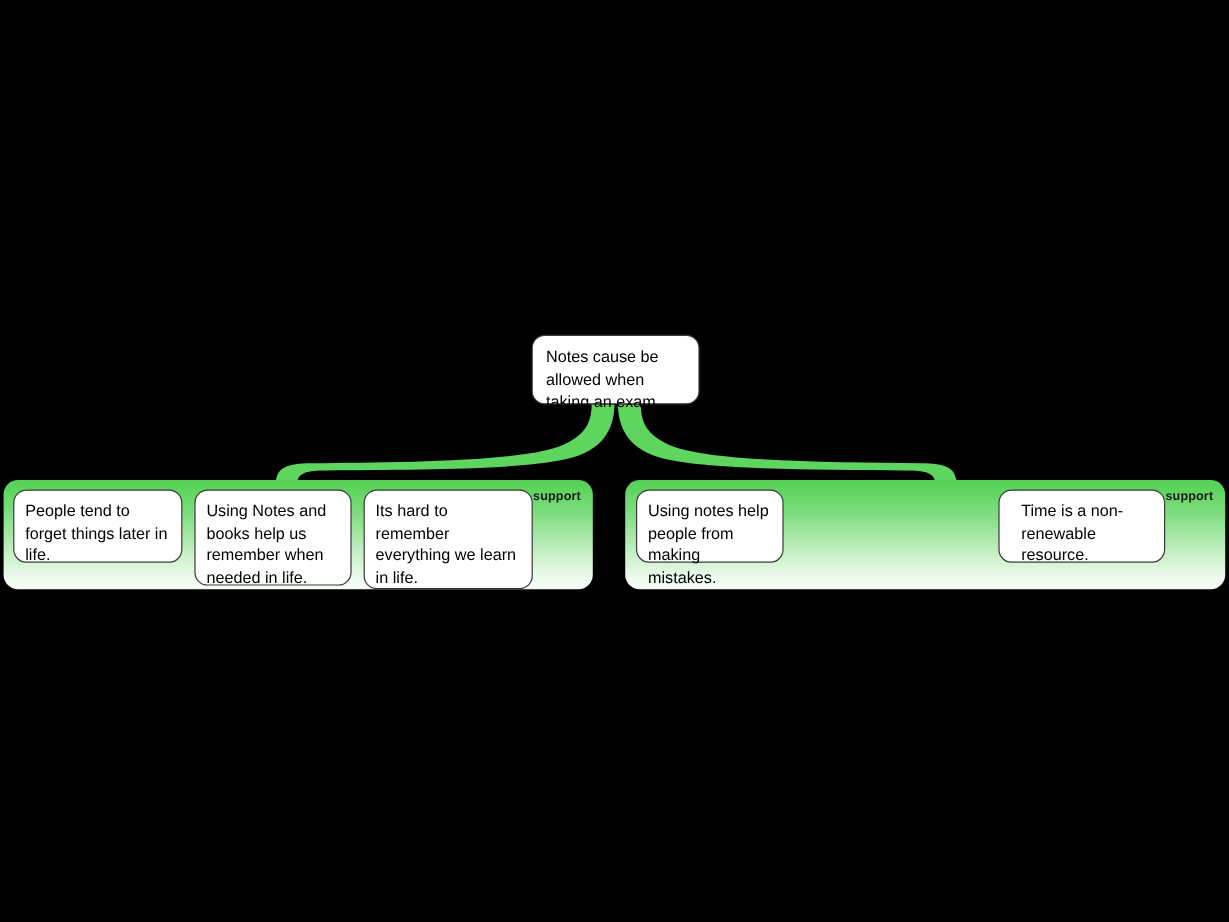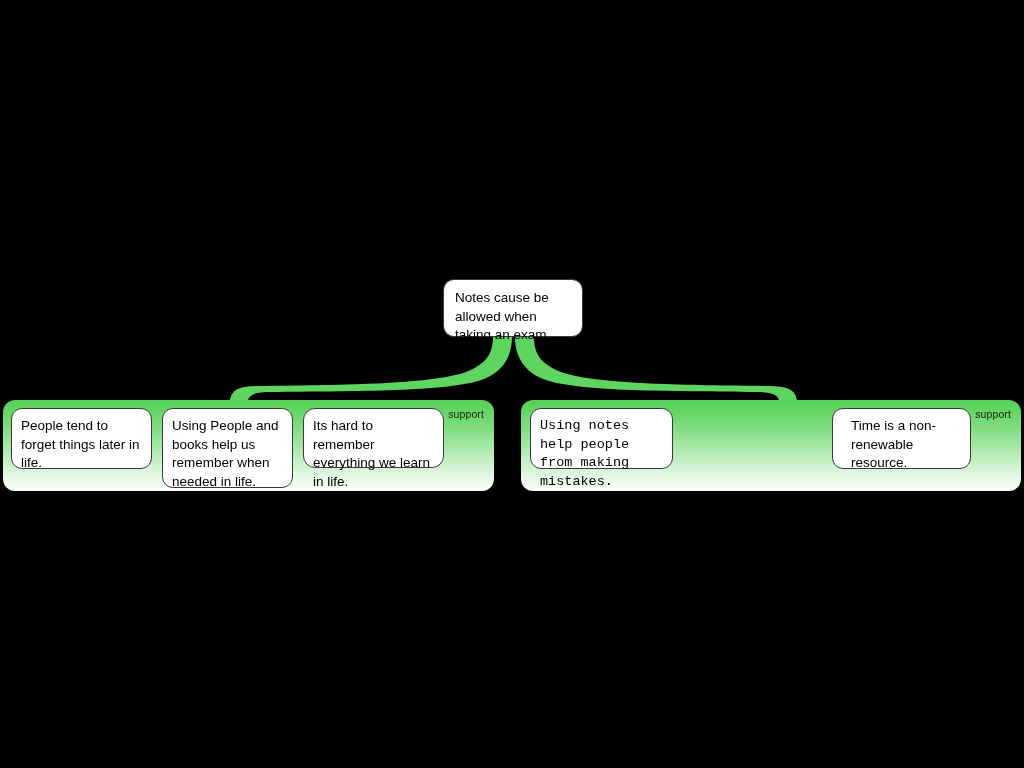--- a/index.html
+++ b/index.html
@@ -83,43 +83,44 @@
   }
 
   .group-label {
     position: absolute;
     top: 8px;
     right: 10px;
     font-size: 10.5px;
     line-height: 12px;
     color: #1d1d1d;
     letter-spacing: 0.1px;
+    font-weight: bold;
   }
 
   
   .reason-card {
     position: absolute;
     box-sizing: border-box;
     background: #ffffff;
     border: 1px solid #3a3a3a;
     border-radius: 11px;
     padding: 8px 9px 8px 9px;
     font-size: 13.5px;
     line-height: 18.5px;
     color: #000000;
     z-index: 6;
   }
 
   
   #card-l0 { left: 11px;  top: 408px; width: 141px; height: 61px; }
   #card-l1 { left: 162px; top: 408px; width: 131px; height: 80px; }
-  #card-l2 { left: 303px; top: 408px; width: 141px; height: 60px; border-radius: 12px; }
+  #card-l2 { left: 303px; top: 408px; width: 141px; height: 83px; }
 
   
-  #card-r0 { left: 530px; top: 408px; width: 143px; height: 61px; font-family: Liberation Mono, monospace; }
+  #card-r0 { left: 530px; top: 408px; width: 123px; height: 61px; }
   #card-r1 { left: 680px; top: 408px; width: 143px; height: 80px; }
   #card-r2 { left: 832px; top: 408px; width: 139px; height: 61px; padding-left: 18px; }
 </style>
 </head>
 <body>
 
 <div id="canvas">
 
   <svg id="connectors" viewBox="0 0 1024 768">
 
@@ -149,21 +150,21 @@
   </div>
 
   <div class="support-group" id="group-left">
     <span class="group-label">support</span>
   </div>
 
   <div class="reason-card" id="card-l0">
     <span>People tend to forget things later in life.</span>
   </div>
   <div class="reason-card" id="card-l1">
-    <span>Using People and books help us remember when needed in life.</span>
+    <span>Using Notes and books help us remember when needed in life.</span>
   </div>
   <div class="reason-card" id="card-l2">
     <span>Its hard to remember everything we learn in life.</span>
   </div>
 
   <div class="support-group" id="group-right">
     <span class="group-label">support</span>
   </div>
 
   <div class="reason-card" id="card-r0">

